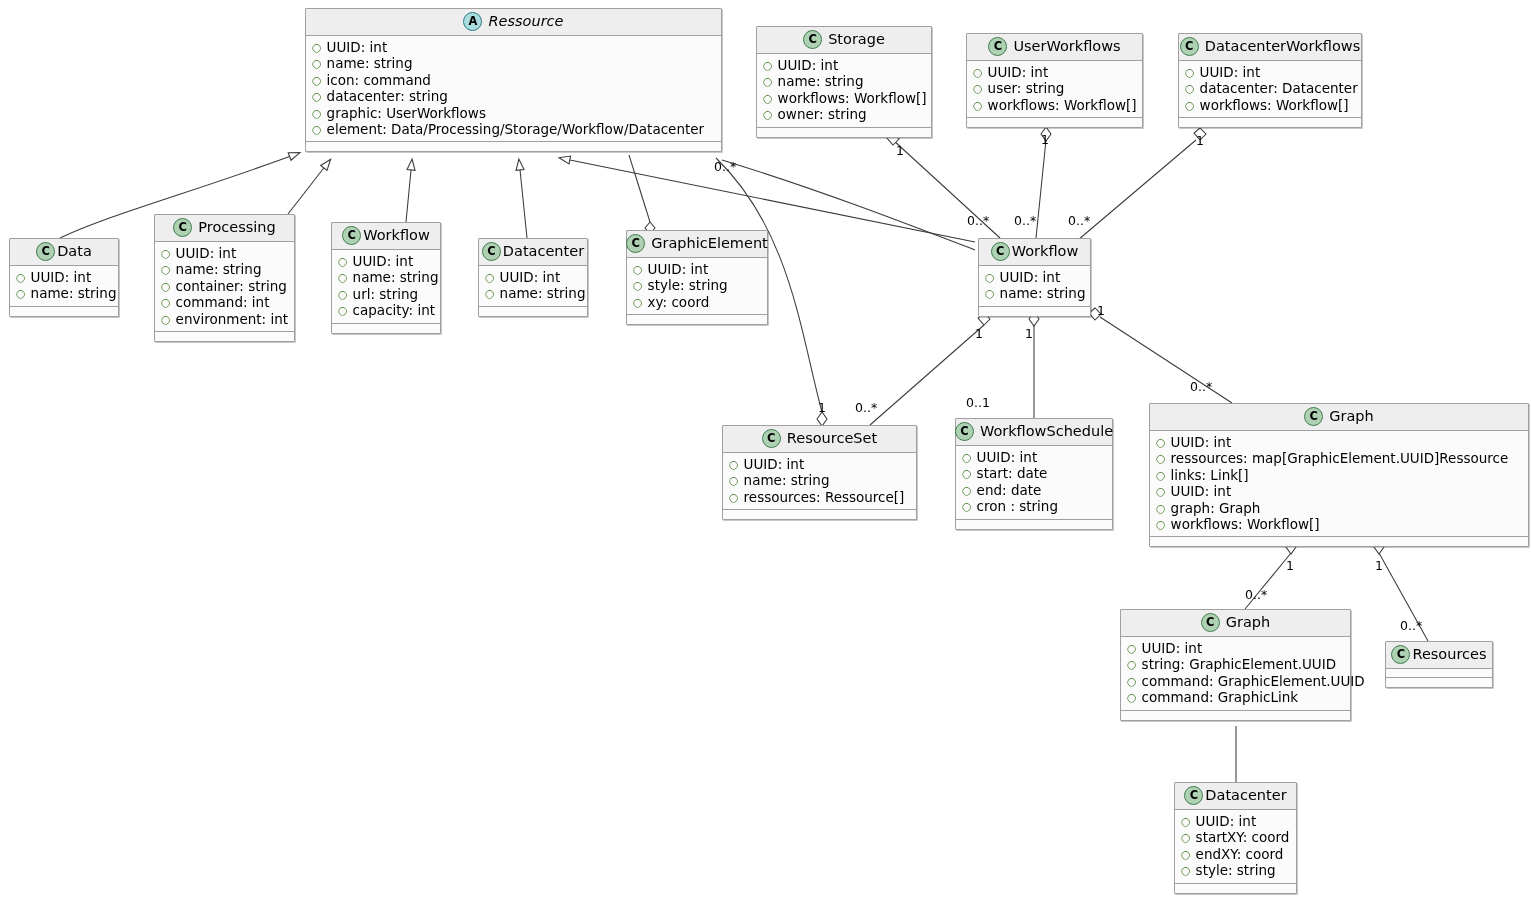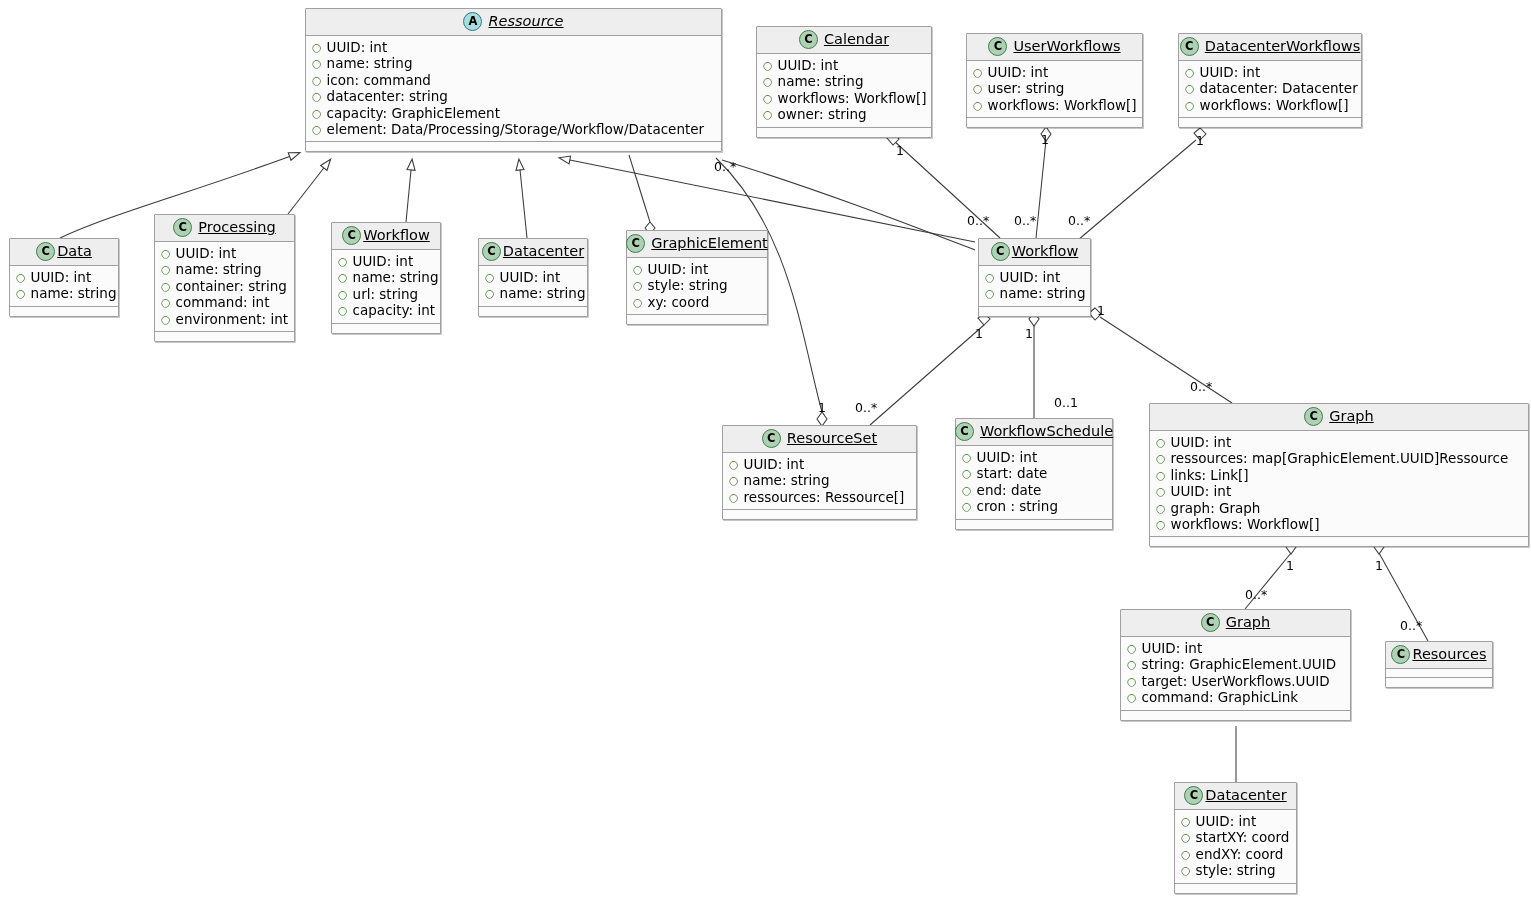--- a/index.html
+++ b/index.html
@@ -37,21 +37,21 @@
     white-space:nowrap;
     font-size:14.5px;
     color:#000000;
     display:flex;
     align-items:center;
     justify-content:center;
     gap:6px;
     line-height:1;
   }
   .hdr.tight{padding-left:4px;padding-right:4px;gap:2px;}
-  .hdr .tname{display:inline-block;text-decoration:underline;}
+  .hdr .tname{display:inline-block;}
   .abstract .tname{font-style:italic;}
   .stereo{
     display:inline-flex;
     align-items:center;
     justify-content:center;
     width:17px;height:17px;
     border-radius:50%;
     font-size:11.5px;
     font-weight:bold;
     font-family:"DejaVu Sans","Liberation Sans",sans-serif;
@@ -170,33 +170,33 @@
           <div class="attr">
             <span class="vis">○</span>
             <span>icon: command</span>
           </div>
           <div class="attr">
             <span class="vis">○</span>
             <span>datacenter: string</span>
           </div>
           <div class="attr">
             <span class="vis">○</span>
-            <span>capacity: GraphicElement</span>
+            <span>graphic: UserWorkflows</span>
           </div>
           <div class="attr">
             <span class="vis">○</span>
             <span>element: Data/Processing/Storage/Workflow/Datacenter</span>
           </div>
         </div>
         <div class="foot"></div>
       </div>
       <div class="umlbox" style="left: 756px; top: 26px; width: 176px;">
         <div class="hdr">
           <span class="stereo c">C</span>
-          <span class="tname">Calendar</span>
+          <span class="tname">Storage</span>
         </div>
         <div class="attrs">
           <div class="attr">
             <span class="vis">○</span>
             <span>UUID: int</span>
           </div>
           <div class="attr">
             <span class="vis">○</span>
             <span>name: string</span>
           </div>
@@ -467,21 +467,21 @@
           <div class="attr">
             <span class="vis">○</span>
             <span>UUID: int</span>
           </div>
           <div class="attr">
             <span class="vis">○</span>
             <span>string: GraphicElement.UUID</span>
           </div>
           <div class="attr">
             <span class="vis">○</span>
-            <span>target: UserWorkflows.UUID</span>
+            <span>command: GraphicElement.UUID</span>
           </div>
           <div class="attr">
             <span class="vis">○</span>
             <span>command: GraphicLink</span>
           </div>
         </div>
         <div class="foot"></div>
       </div>
       <div class="umlbox" style="left: 1385px; top: 641px; width: 108px;">
         <div class="hdr tight">
@@ -524,21 +524,21 @@
       <div class="mult" style="left: 1041px; top: 134px;">1</div>
       <div class="mult" style="left: 1196px; top: 135px;">1</div>
       <div class="mult" style="left: 967px; top: 215px;">0..*</div>
       <div class="mult" style="left: 1014px; top: 215px;">0..*</div>
       <div class="mult" style="left: 1068px; top: 215px;">0..*</div>
       <div class="mult" style="left: 975px; top: 328px;">1</div>
       <div class="mult" style="left: 1025px; top: 328px;">1</div>
       <div class="mult" style="left: 1097px; top: 305px;">1</div>
       <div class="mult" style="left: 818px; top: 402px;">1</div>
       <div class="mult" style="left: 855px; top: 402px;">0..*</div>
-      <div class="mult" style="left: 1054px; top: 397px;">0..1</div>
+      <div class="mult" style="left: 966px; top: 397px;">0..1</div>
       <div class="mult" style="left: 1190px; top: 381px;">0..*</div>
       <div class="mult" style="left: 1286px; top: 560px;">1</div>
       <div class="mult" style="left: 1245px; top: 589px;">0..*</div>
       <div class="mult" style="left: 1375px; top: 560px;">1</div>
       <div class="mult" style="left: 1400px; top: 620px;">0..*</div>
     </div>
 
 </div>
 
 </body></html>

